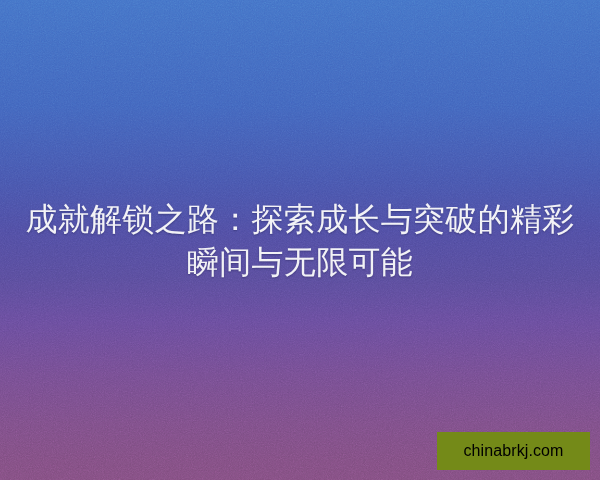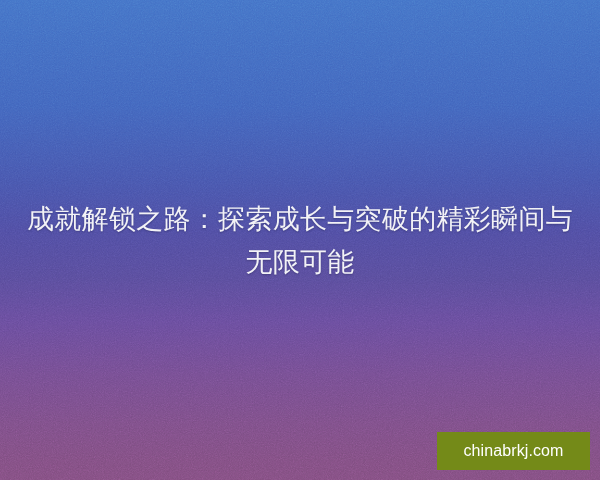--- a/index.html
+++ b/index.html
@@ -49,41 +49,41 @@
 
   #title {
     position: absolute;
     left: 0;
     right: 0;
     top: 198px;
     padding: 0 22px;
     box-sizing: border-box;
     text-align: center;
     color: #f2f2f6;
-    font-size: 27px;
+    font-size: 32px;
     line-height: 43px;
     letter-spacing: 0.3px;
     font-weight: 400;
     text-shadow: 0 1px 2px rgba(20, 20, 60, 0.35);
     white-space: pre-line;
   }
 
   #badge {
     position: absolute;
     left: 437px;
     top: 432px;
     width: 153px;
     height: 38px;
     background: #748a18;
     display: flex;
     align-items: center;
     justify-content: center;
   }
   #badge-label {
-    color: #ffffff;
+    color: #000000;
     font-size: 16px;
     line-height: 1;
     letter-spacing: 0.1px;
   }
 </style>
 </head>
 <body>
 
 <div id="banner">
 

